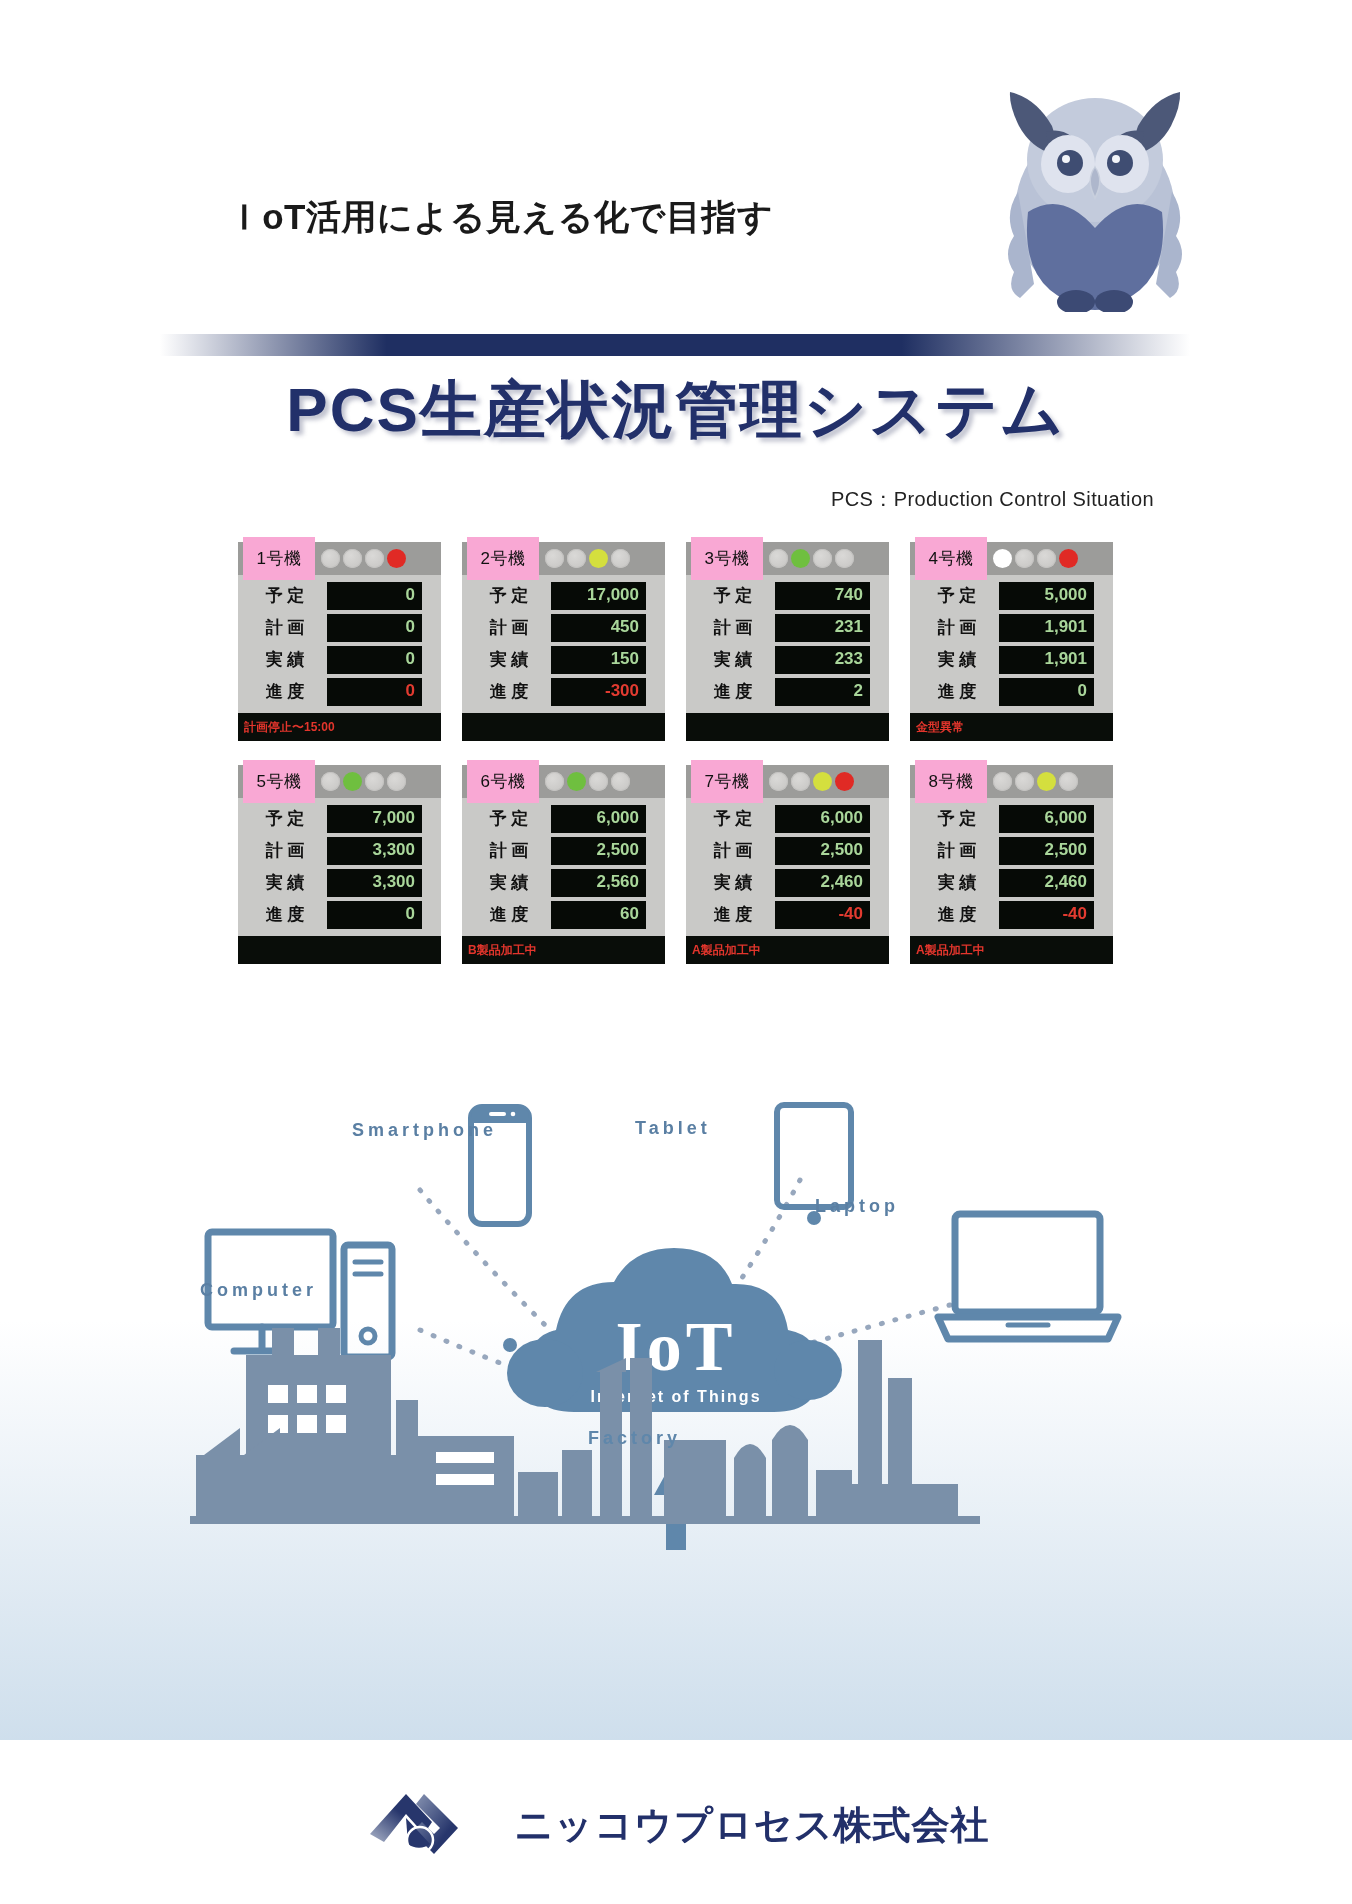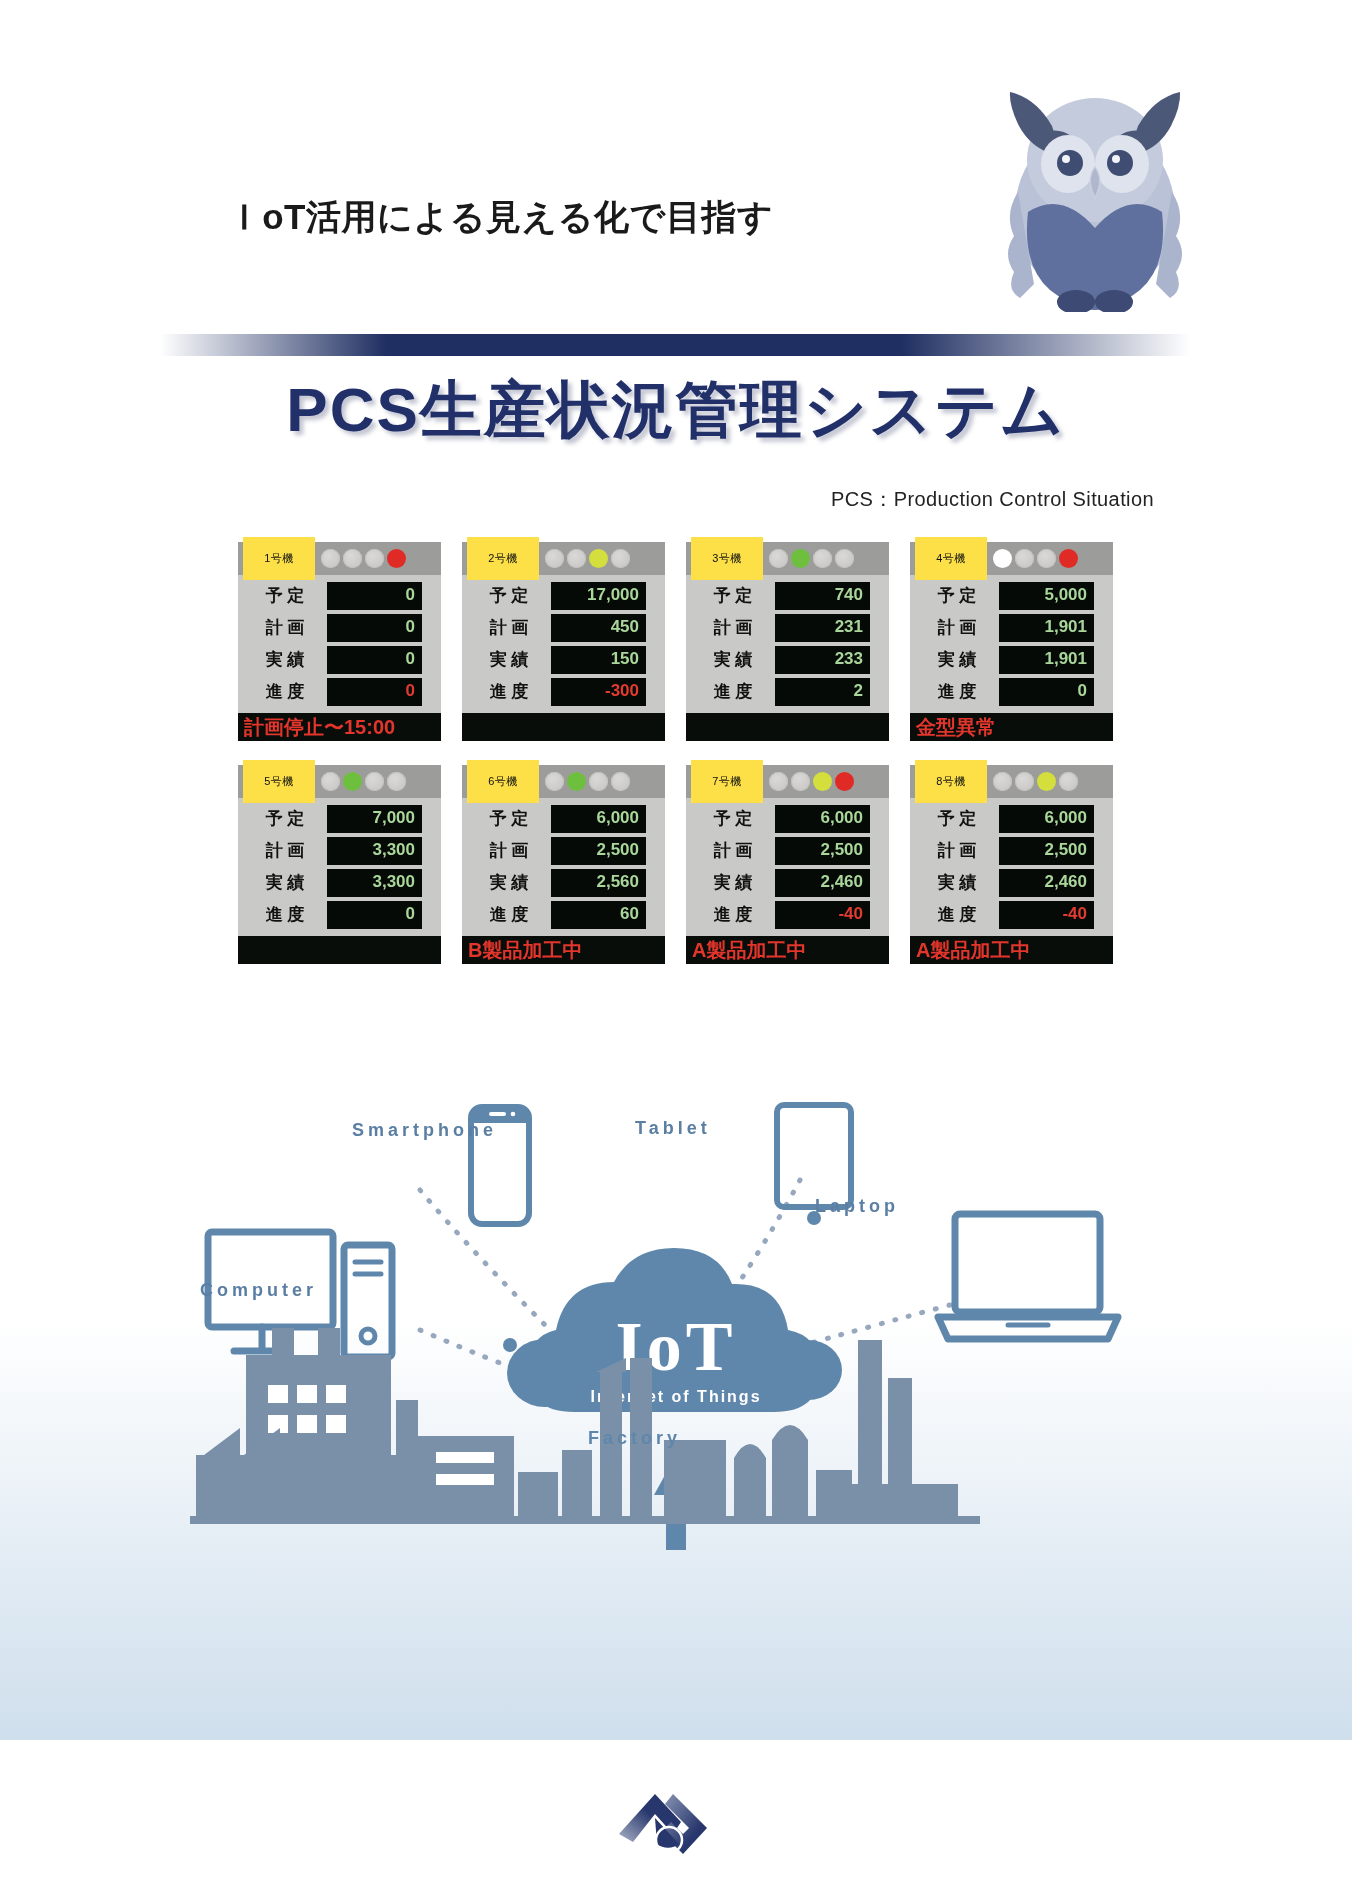--- a/index.html
+++ b/index.html
@@ -47,22 +47,22 @@
     display: grid;
     grid-template-columns: repeat(4, 203px);
     gap: 24px 21px;
   }
   .panel { width: 203px; background: #c9c9c7; }
   .panel-head {
     height: 33px; background: #9c9c9a;
     display: flex; align-items: center; padding: 0 4px 0 5px; gap: 3px;
   }
   .panel-name {
-    background: #fde047; color: #111;
-    font-size: 11px; font-weight: 500;
+    background: #f9a8d4; color: #111;
+    font-size: 17px; font-weight: 500;
     padding: 2px 6px 3px 6px; height: 43px;
     display: flex; align-items: center; justify-content: center;
     min-width: 72px; letter-spacing: 0.5px;
   }
   .lamps { display: flex; gap: 3px; margin-left: 3px; }
   .lamp { width: 19px; height: 19px; border-radius: 50%; background: #cfcfcd; }
   .lamp.off {
     background: radial-gradient(circle at 40% 35%, #dad9d7 0%, #cbcac8 70%);
     box-shadow: inset 0 0 0 1px #c3c2c0;
   }
@@ -81,21 +81,21 @@
   }
   .pvalue {
     flex: 1; background: #060a06; color: #a9d69a;
     font-size: 17px; font-weight: bold; text-align: right;
     padding: 3px 7px 4px 0; height: 28px;
     display: flex; align-items: center; justify-content: flex-end;
   }
   .pvalue.neg { color: #e23b30; }
   .status {
     height: 28px; background: #090d09; color: #e2352c;
-    font-size: 20px; font-weight: bold;
+    font-size: 12px; font-weight: bold;
     display: flex; align-items: center; padding-left: 6px;
     letter-spacing: 0px; overflow: hidden; white-space: nowrap;
   }
 
   
   .diagram { position: absolute; left: 0; top: 1040px; width: 1352px; height: 700px; }
   .devlabel {
     position: absolute; color: #5a7fa3; font-weight: bold;
     font-size: 18px; letter-spacing: 4px; white-space: nowrap;
   }
@@ -512,15 +512,16 @@
             <stop offset="0%" stop-color="#8d99b6"></stop>
             <stop offset="70%" stop-color="#27366c"></stop>
           </linearGradient>
         </defs>
         <path d="M8 52 L44 12 L70 40 L62 52 L44 32 L22 60 Z" fill="url(#lg1)"></path>
         <path d="M62 12 L96 46 L72 72 L50 50 L60 40 L72 52 L78 46 L54 22 Z" fill="url(#lg2)"></path>
         <path d="M44 36 L68 62 A18 18 0 0 1 46 62 Z" fill="#27366c"></path>
         <circle cx="58" cy="58" r="13" fill="none" stroke="#ffffff" stroke-width="2.5"></circle>
       </svg>
     </span>
+    <span class="company">ニッコウプロセス株式会社</span>
   </div>
 
 </div>
 
 </body></html>

